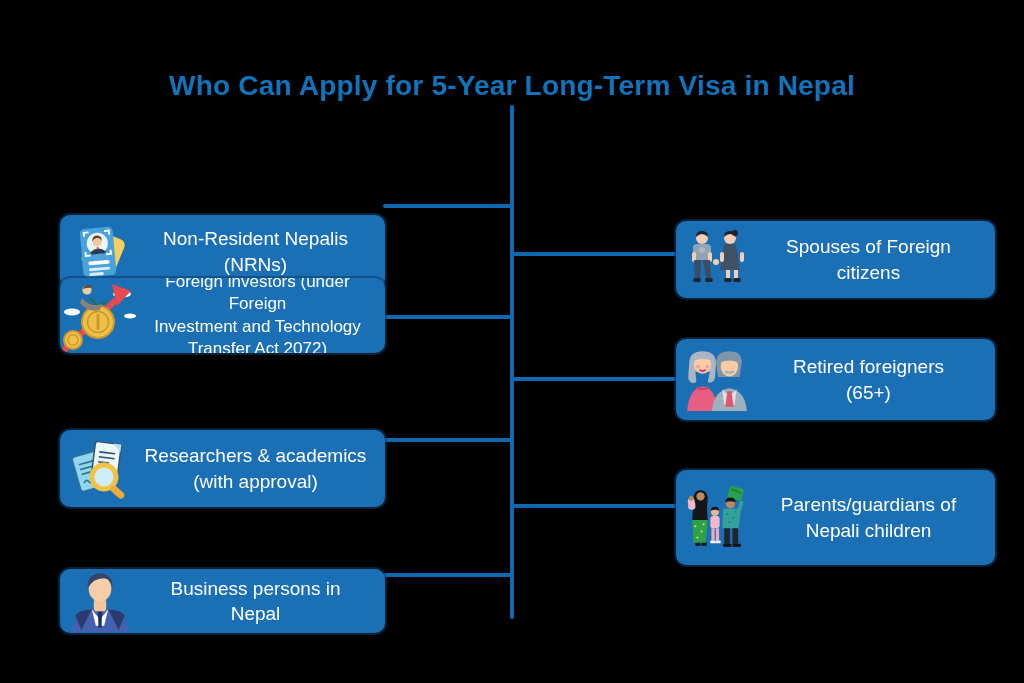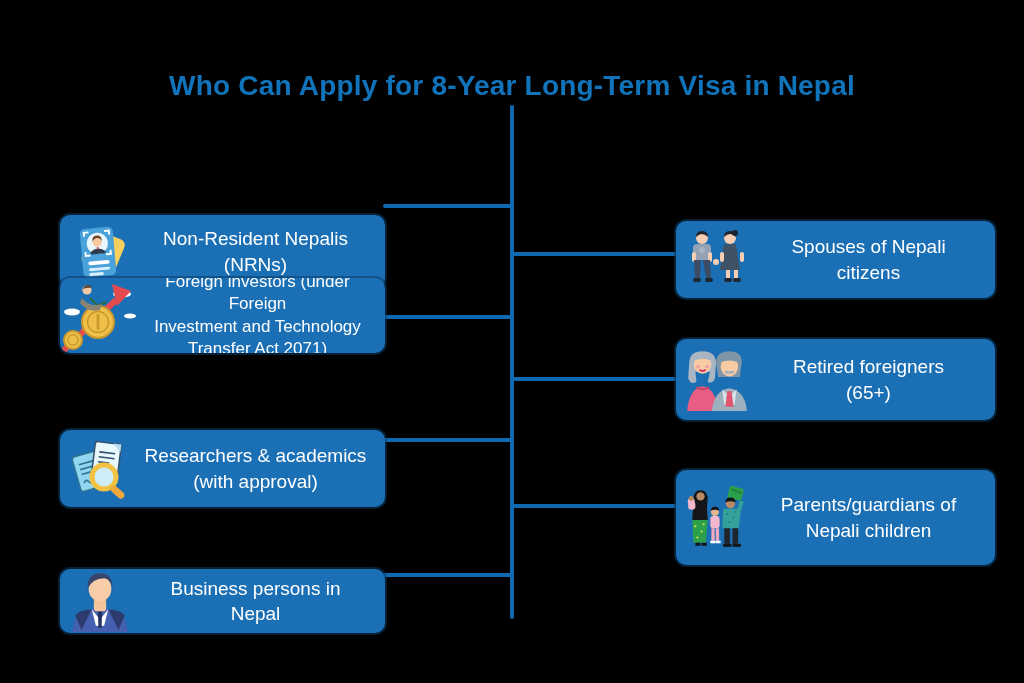--- a/index.html
+++ b/index.html
@@ -38,21 +38,21 @@
   .r2{left:676px;top:339px;width:319px;height:81px;}
   .r3{left:676px;top:470px;width:319px;height:95px;}
   .l2 .label{font-size:17px;padding-right:10px;}
   .l2 .icon{align-self:stretch;}
 </style>
 </head>
 <body>
 
 <div id="canvas">
 
-  <div class="title">Who Can Apply for 8-Year Long-Term Visa in Nepal</div>
+  <div class="title">Who Can Apply for 5-Year Long-Term Visa in Nepal</div>
 
   <div class="vline"></div>
   <div class="hline c-l1"></div>
   <div class="hline c-l2"></div>
   <div class="hline c-l3"></div>
   <div class="hline c-l4"></div>
   <div class="hline c-r1"></div>
   <div class="hline c-r2"></div>
   <div class="hline c-r3"></div>
 
@@ -94,21 +94,21 @@
         <circle cx="13" cy="62" r="9" fill="#eec04a" stroke="#c9992e" stroke-width="2"></circle>
         <circle cx="13" cy="62" r="5.2" fill="none" stroke="#c9992e" stroke-width="1.4"></circle>
         <path d="M38,28 L30,20 M38,28 L46,24" stroke="#2e6b43" stroke-width="2" fill="none"></path>
         <path d="M22,20 q8,10 20,6 l-2,6 q-12,3 -20,-7 Z" fill="#8a8274"></path>
         <circle cx="27" cy="12" r="4.6" fill="#f1c9a3"></circle>
         <path d="M23,11 q1,-4 5,-4 q3,0 4,3 q-4,-1 -9,1 Z" fill="#5d4a38"></path>
       </svg>
     </span>
     <span class="label">Foreign investors (under Foreign
 Investment and Technology
-Transfer Act 2071)</span>
+Transfer Act 2072)</span>
   </div>
 
   <div class="node l3">
     <span class="icon">
       <svg width="66" height="64" viewBox="0 0 64 64">
         <g transform="rotate(-16 22 34)">
           <rect x="8" y="16" width="28" height="36" rx="3" fill="#8fd6ee" stroke="#2f7394" stroke-width="1.5"></rect>
           <path d="M13,25 h18 M13,30 h18 M13,35 h12" stroke="#2f7394" stroke-width="1.6"></path>
           <path d="M13,44 q3,-4 5,0 q2,4 5,-1" stroke="#2f7394" stroke-width="1.6" fill="none"></path>
         </g>
@@ -162,21 +162,21 @@
         <path d="M40,16 h12 l4,26 h-20 Z" fill="#3f5266"></path>
         <rect x="36" y="24" width="4" height="10" rx="2" fill="#f6ceb4"></rect>
         <rect x="56" y="24" width="4" height="10" rx="2" fill="#f6ceb4"></rect>
         <rect x="42" y="42" width="4" height="9" fill="#f6ceb4"></rect>
         <rect x="50" y="42" width="4" height="9" fill="#f6ceb4"></rect>
         <rect x="40" y="50" width="8" height="4" rx="2" fill="#1c2733"></rect>
         <rect x="49" y="50" width="8" height="4" rx="2" fill="#1c2733"></rect>
         <circle cx="32" cy="34" r="3" fill="#f6ceb4"></circle>
       </svg>
     </span>
-    <span class="label">Spouses of Nepali
+    <span class="label">Spouses of Foreign
 citizens</span>
   </div>
 
   <div class="node r2">
     <span class="icon">
       <svg width="66" height="68" viewBox="0 0 64 64">
 
         <path d="M6,16 q0,-12 13,-12 q13,0 13,12 l-1,14 q-2,6 -7,4 l2,-10 l-14,0 l1,10 q-6,3 -8,-4 Z" fill="#a9b5c2"></path>
         <ellipse cx="19" cy="17" rx="8.5" ry="9" fill="#f8cba4"></ellipse>
         <path d="M11,13 q2,-6 8,-6 q6,0 8,6 q-8,-3 -16,0 Z" fill="#a9b5c2"></path>

